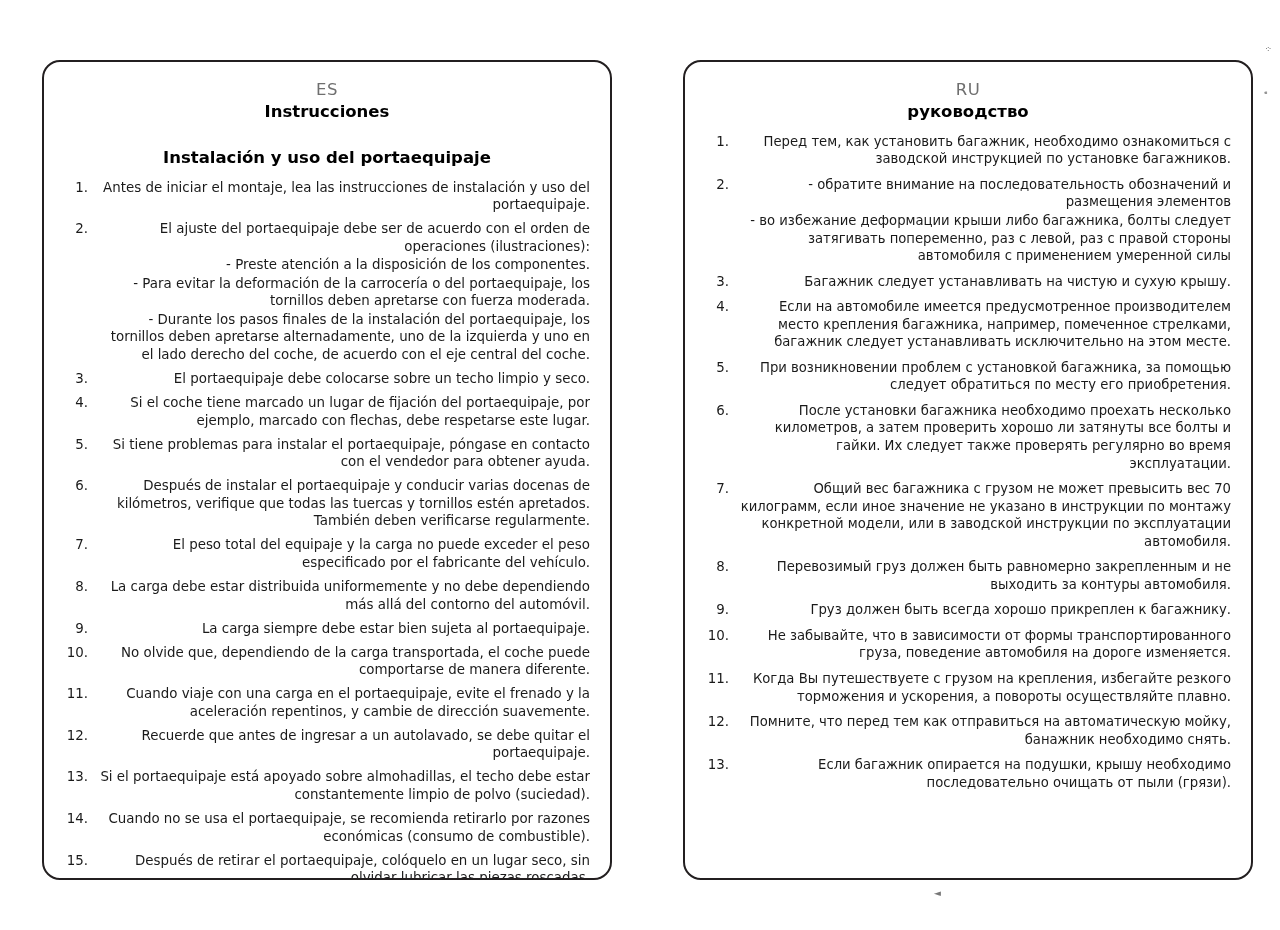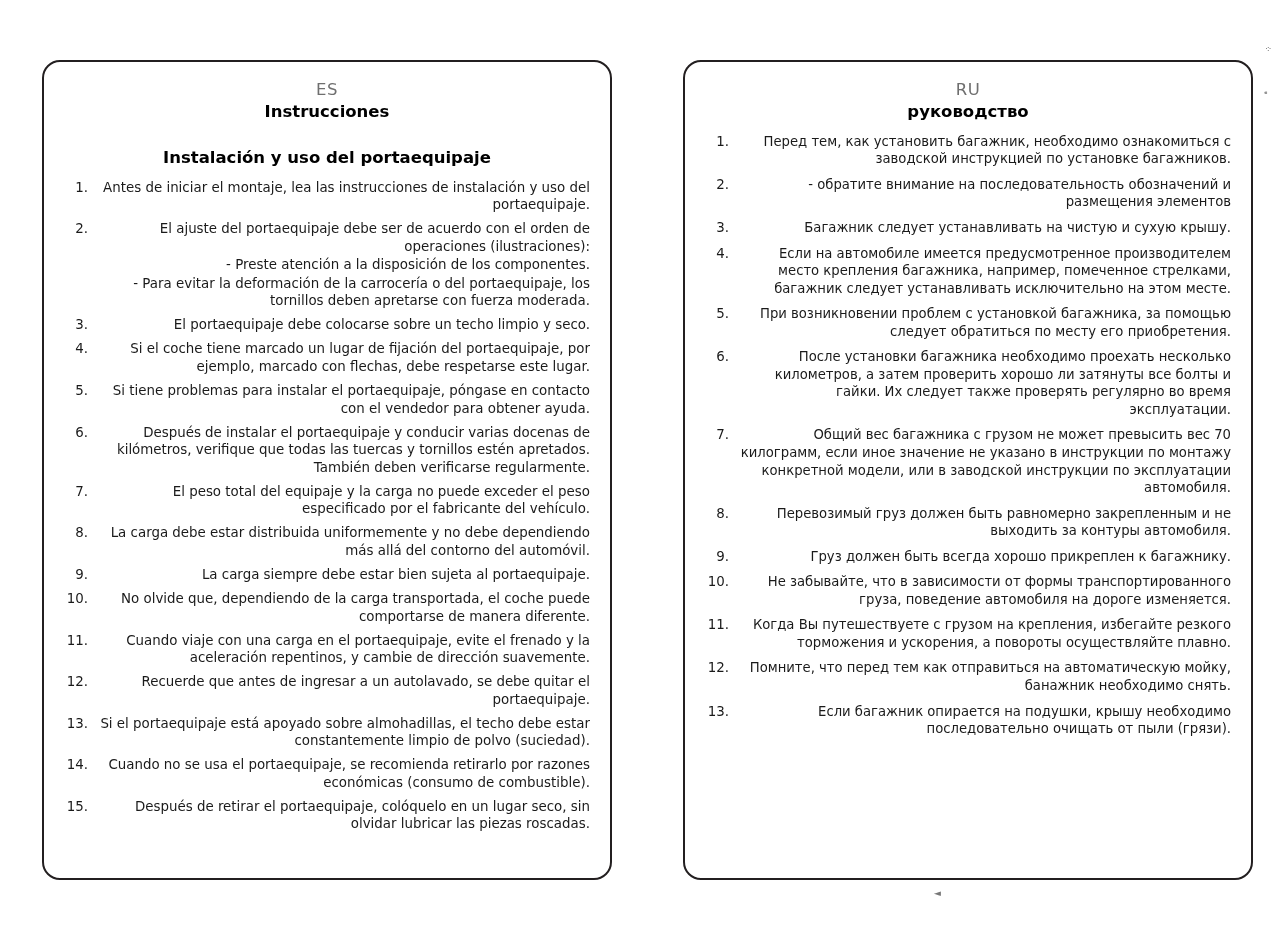--- a/index.html
+++ b/index.html
@@ -120,20 +120,21 @@
       <div class="doc-title">
         <span>Instrucciones</span>
         <span class="line2">Instalación y uso del portaequipaje</span>
       </div>
       <ol class="items">
         <li><span>Antes de iniciar el montaje, lea las instrucciones de instalación y uso del portaequipaje.</span></li>
         <li><span>El ajuste del portaequipaje debe ser de acuerdo con el orden de operaciones (ilustraciones):</span>
           <span class="sub-wrap">
             <span class="sub">- Preste atención a la disposición de los componentes.</span>
             <span class="sub">- Para evitar la deformación de la carrocería o del portaequipaje, los tornillos deben apretarse con fuerza moderada.</span>
+            <span class="sub">- Durante los pasos finales de la instalación del portaequipaje, los tornillos deben apretarse alternadamente, uno de la izquierda y uno en el lado derecho del coche, de acuerdo con el eje central del coche.</span>
           </span>
         </li>
         <li><span>El portaequipaje debe colocarse sobre un techo limpio y seco.</span></li>
         <li><span>Si el coche tiene marcado un lugar de fijación del portaequipaje, por ejemplo, marcado con flechas, debe respetarse este lugar.</span></li>
         <li><span>Si tiene problemas para instalar el portaequipaje, póngase en contacto con el vendedor para obtener ayuda.</span></li>
         <li><span>Después de instalar el portaequipaje y conducir varias docenas de kilómetros, verifique que todas las tuercas y tornillos estén apretados. También deben verificarse regularmente.</span></li>
         <li><span>El peso total del equipaje y la carga no puede exceder el peso especificado por el fabricante del vehículo.</span></li>
         <li><span>La carga debe estar distribuida uniformemente y no debe dependiendo más allá del contorno del automóvil.</span></li>
         <li><span>La carga siempre debe estar bien sujeta al portaequipaje.</span></li>
         <li><span>No olvide que, dependiendo de la carga transportada, el coche puede comportarse de manera diferente.</span></li>
@@ -150,20 +151,21 @@
     <div class="panel-inner">
       <div class="lang-code">RU</div>
       <div class="doc-title">
         <span>руководство</span>
       </div>
       <ol class="items">
         <li><span>Перед тем, как установить багажник, необходимо ознакомиться с заводской инструкцией по установке багажников.</span></li>
         <li>
           <span class="sub-wrap">
             <span class="sub">- обратите внимание на последовательность обозначений и размещения элементов</span>
+            <span class="sub">- во избежание деформации крыши либо багажника, болты следует затягивать попеременно, раз с левой, раз с правой стороны автомобиля с применением умеренной силы</span>
           </span>
         </li>
         <li><span>Багажник следует устанавливать на чистую и сухую крышу.</span></li>
         <li><span>Если на автомобиле имеется предусмотренное производителем место крепления багажника, например, помеченное стрелками, багажник следует устанавливать исключительно на этом месте.</span></li>
         <li><span>При возникновении проблем с установкой багажника, за помощью следует обратиться по месту его приобретения.</span></li>
         <li><span>После установки багажника необходимо проехать несколько километров, а затем проверить хорошо ли затянуты все болты и гайки. Их следует также проверять регулярно во время эксплуатации.</span></li>
         <li><span>Общий вес багажника с грузом не может превысить вес 70 килограмм, если иное значение не указано в инструкции по монтажу конкретной модели, или в заводской инструкции по эксплуатации автомобиля.</span></li>
         <li><span>Перевозимый груз должен быть равномерно закрепленным и не выходить за контуры автомобиля.</span></li>
         <li><span>Груз должен быть всегда хорошо прикреплен к багажнику.</span></li>
         <li><span>Не забывайте, что в зависимости от формы транспортированного груза, поведение автомобиля на дороге изменяется.</span></li>

